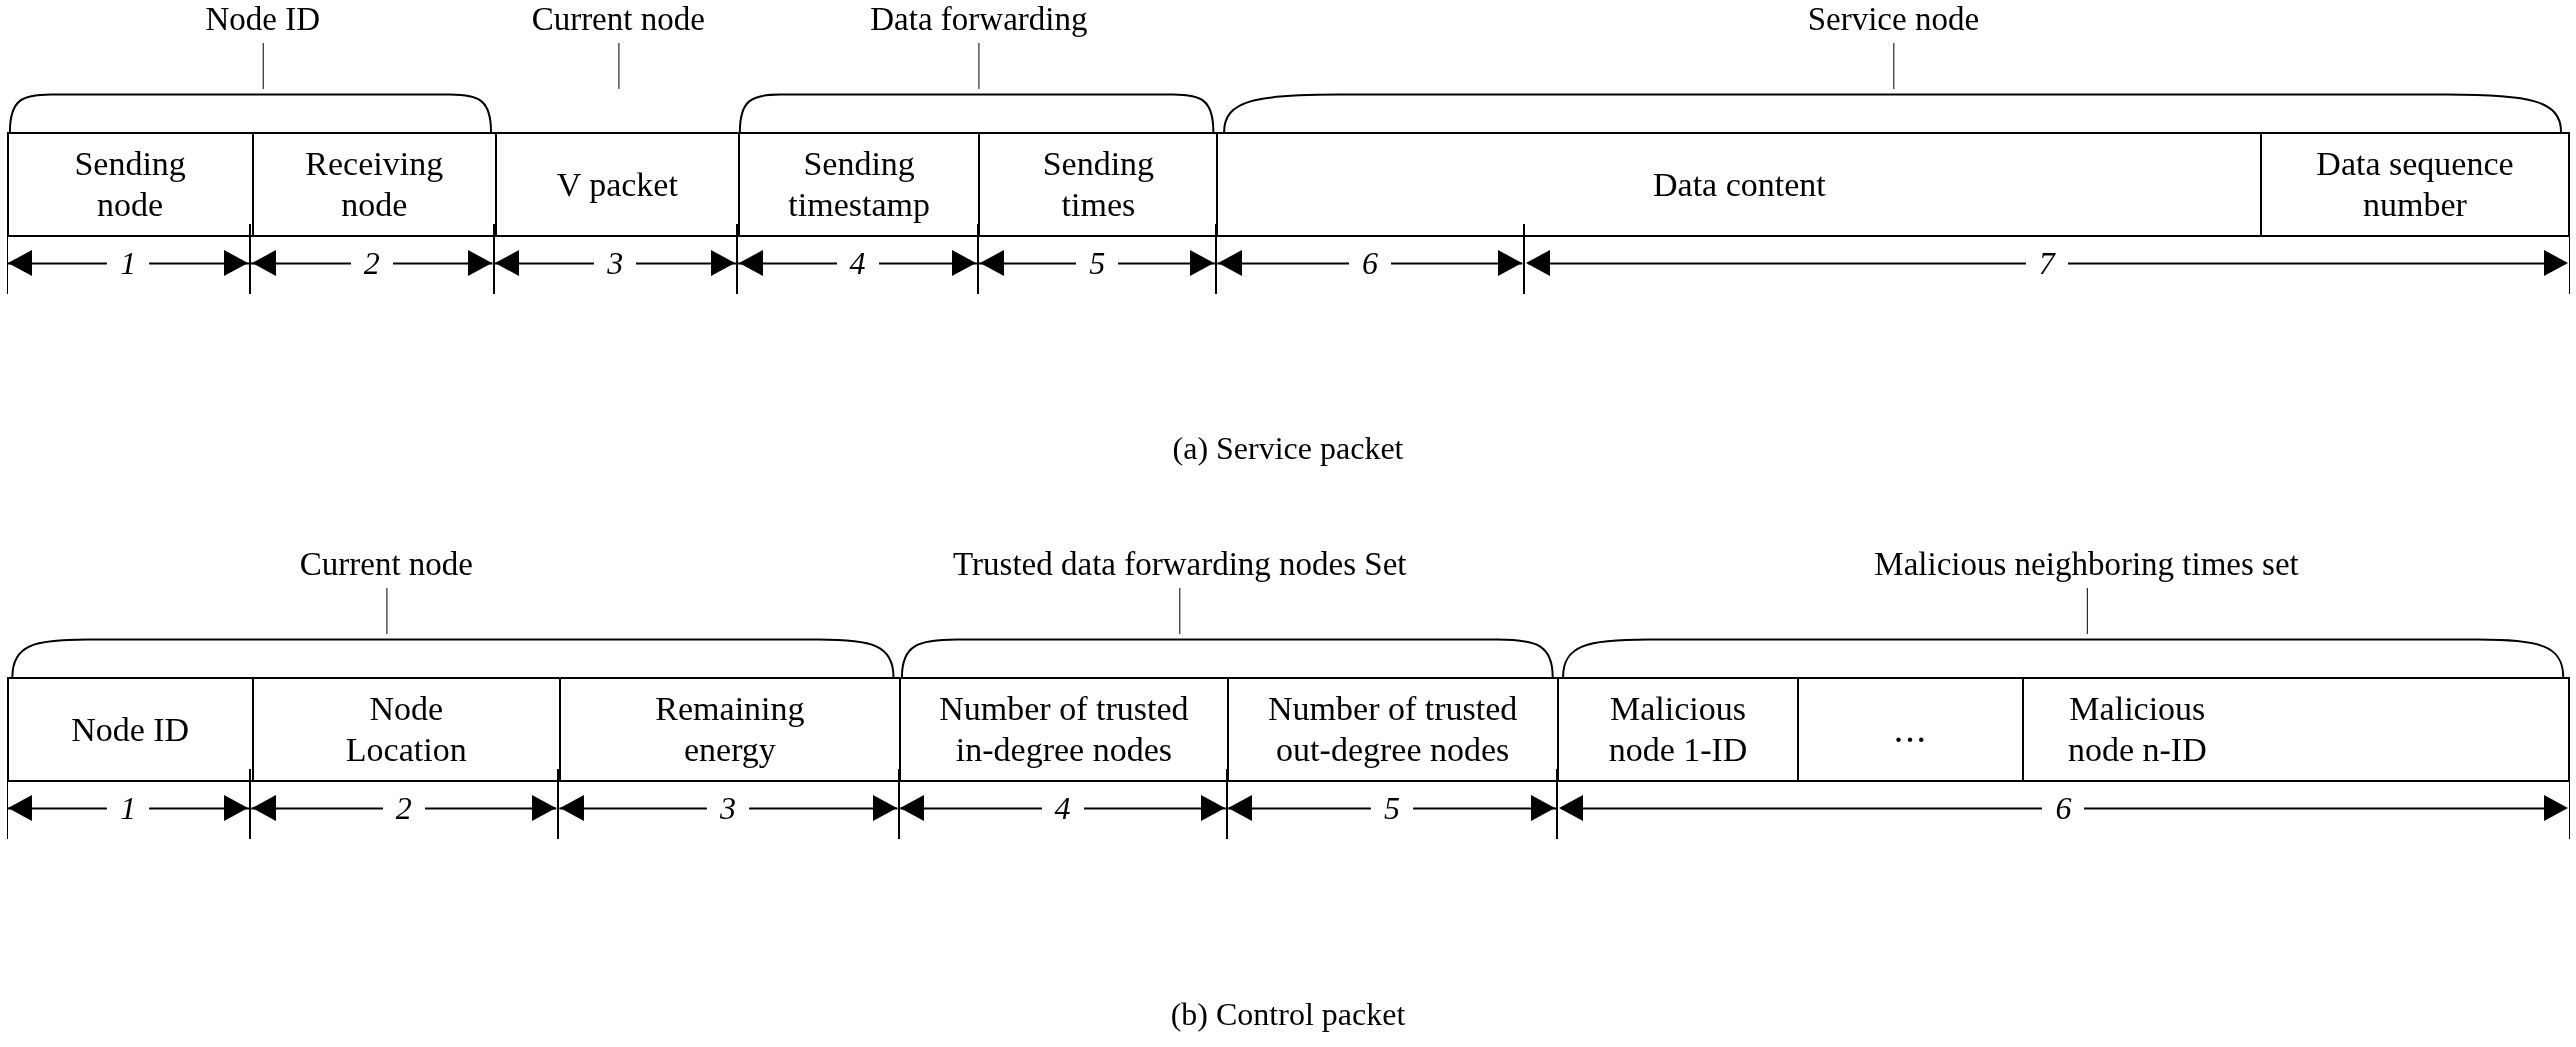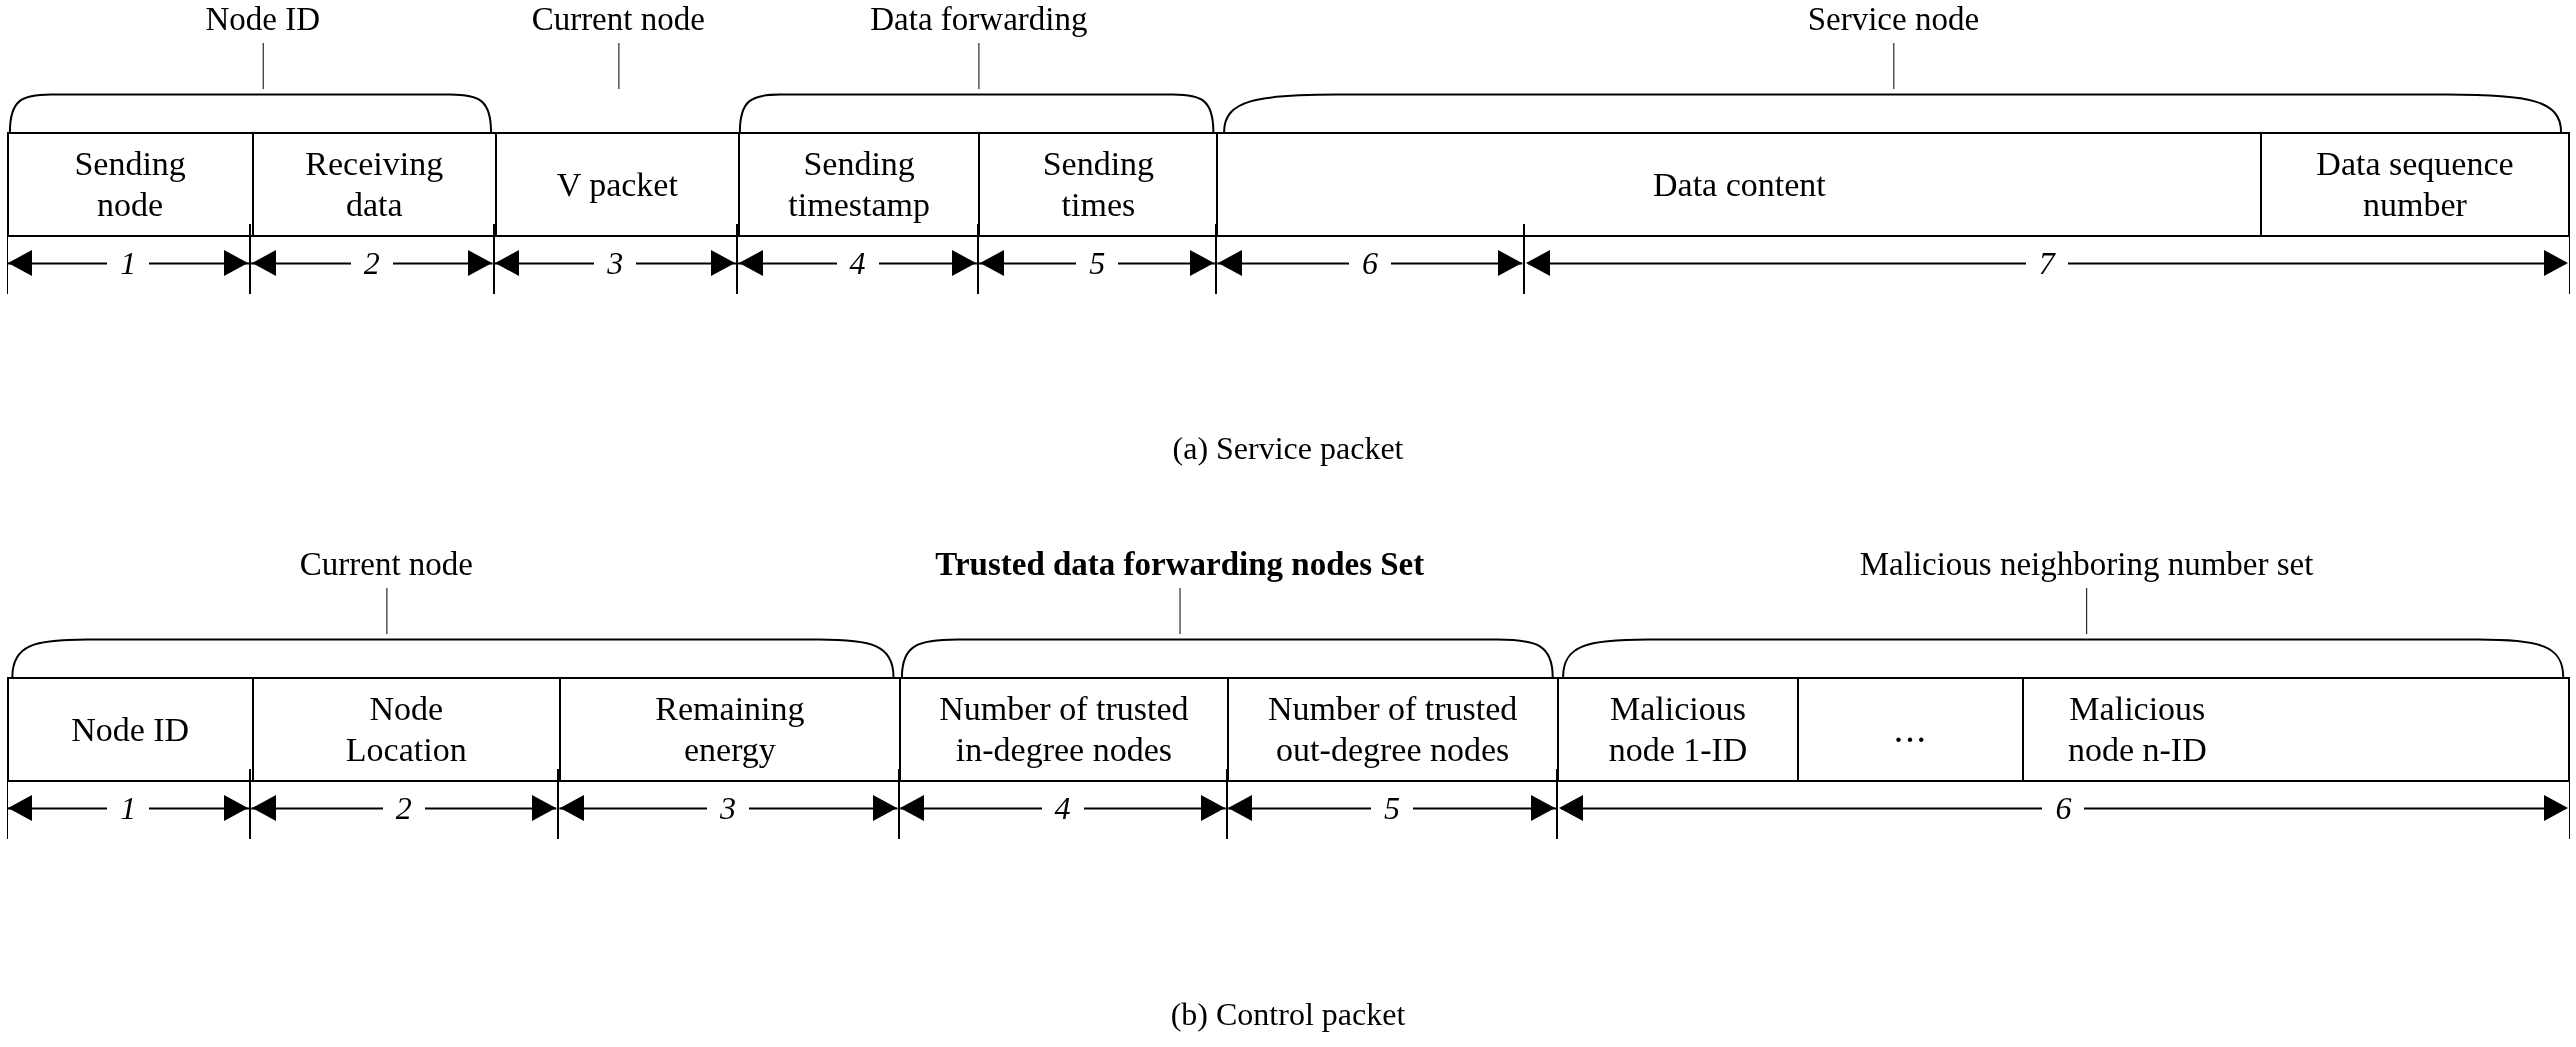--- a/index.html
+++ b/index.html
@@ -156,21 +156,21 @@
       <div class="brace" style="left: calc(46.9587% + 6.6px); width: calc(52.5301%);">
         <svg viewBox="0 0 100 46" preserveAspectRatio="none">
           <path d="M0.6,46 C0.6,12 3,6 9,6 L91,6 C97,6 99.4,12 99.4,46" fill="none" stroke="#000000" stroke-width="2" vector-effect="non-scaling-stroke"></path>
         </svg>
       </div>
     </div>
   <div class="packet-table">
       <div class="cell" style="width: 9.5%;">Sending
 node</div>
       <div class="cell" style="width: 9.5%;">Receiving
-data</div>
+node</div>
       <div class="cell" style="width: 9.5%;">V packet</div>
       <div class="cell" style="width: 9.4%;">Sending
 timestamp</div>
       <div class="cell" style="width: 9.3%;">Sending
 times</div>
       <div class="cell" style="width: 40.8%;">Data content</div>
       <div class="cell" style="width: 12%;">Data sequence
 number</div>
     </div>
   <div class="dim-row">
@@ -244,22 +244,22 @@
         <span style="position: absolute; top: 13px; width: 0px; height: 0px; z-index: 2; border-top: 13px solid transparent; border-bottom: 13px solid transparent; right: 1.9px; border-left: 24.5px solid rgb(0, 0, 0);"></span>
         <span class="dim-num">7</span>
       </div>
     </div>
 </div>
 <div class="caption" id="caption-a">(a) Service packet</div>
 
 <div class="figure" id="figure-b">
   <div class="group-labels">
       <div class="group-label" style="left: 15%;"><span>Current node</span><span class="leader"></span></div>
-      <div class="group-label" style="left: 45.8%; font-weight: bold;"><span>Trusted data forwarding nodes Set</span><span class="leader"></span></div>
-      <div class="group-label" style="left: 81%;"><span>Malicious neighboring number set</span><span class="leader"></span></div>
+      <div class="group-label" style="left: 45.8%;"><span>Trusted data forwarding nodes Set</span><span class="leader"></span></div>
+      <div class="group-label" style="left: 81%;"><span>Malicious neighboring times set</span><span class="leader"></span></div>
     </div>
   <div class="brace-row">
       <div class="brace" style="left: calc(0% + 6.6px); width: calc(34.6221%);">
         <svg viewBox="0 0 100 46" preserveAspectRatio="none">
           <path d="M0.6,46 C0.6,12 3,6 9,6 L91,6 C97,6 99.4,12 99.4,46" fill="none" stroke="#000000" stroke-width="2" vector-effect="non-scaling-stroke"></path>
         </svg>
       </div>
       <div class="brace" style="left: calc(34.6221% + 6.6px); width: calc(25.5686%);">
         <svg viewBox="0 0 100 46" preserveAspectRatio="none">
           <path d="M0.6,46 C0.6,12 3,6 9,6 L91,6 C97,6 99.4,12 99.4,46" fill="none" stroke="#000000" stroke-width="2" vector-effect="non-scaling-stroke"></path>

